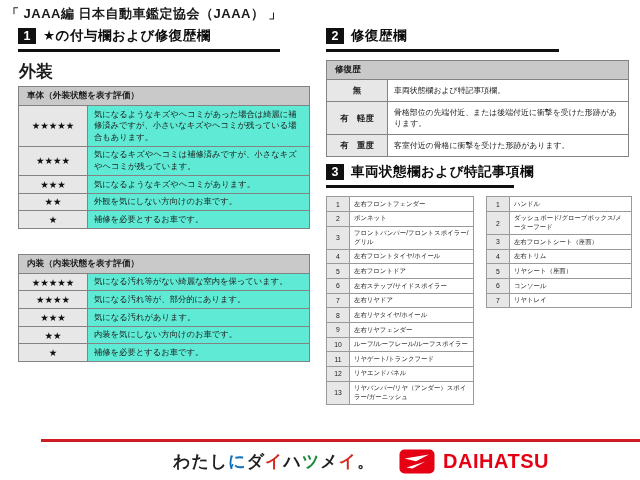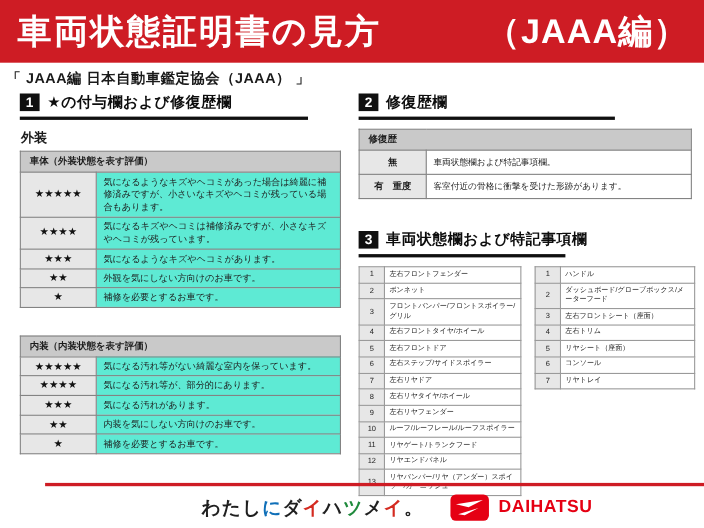--- a/index.html
+++ b/index.html
@@ -21,63 +21,59 @@
   .col-r{flex:1;min-width:0;}
 
   
   .sec{margin-bottom:8px;}
   .sec-line{display:flex;align-items:center;gap:7px;padding-bottom:4px;border-bottom:3.5px solid #101010;}
   .u1{width:262px;} .u2{width:233px;} .u3{width:188px;}
   .badge{width:18px;height:16px;background:#101010;color:#fff;font-size:12.5px;font-weight:800;
          display:flex;align-items:center;justify-content:center;flex:none;}
   .sec-title{font-size:13.5px;font-weight:800;color:#0d0d0d;letter-spacing:0.5px;white-space:nowrap;}
 
-  .grp-label{font-size:12px;font-weight:800;margin:3px 0 3px 1px;}
+  .grp-label{font-size:17px;font-weight:800;margin:3px 0 3px 1px;}
 
   
   table{border-collapse:collapse;}
   .rate-tbl{width:100%;border:1.5px solid #5a5a5a;margin-bottom:25px;}
   .rate-tbl th{background:#c9c9c9;border:1px solid #838383;font-size:8.6px;font-weight:700;
                text-align:left;padding:3px 8px;}
   .rate-tbl td{border:1px solid #838383;}
   td.star{width:66px;background:#e7e7e7;text-align:center;font-size:9.5px;padding:2px 1px;color:#111;}
   td.desc{background:#5eead4;font-size:8.3px;line-height:1.4;padding:2.5px 6px;}
 
-  .repair-tbl{width:99%;border:1.5px solid #5a5a5a;margin:6px 0 28px 0;padding-left:12px;}
+  .repair-tbl{width:99%;border:1.5px solid #5a5a5a;margin:6px 0 6px 0;padding-left:12px;}
   .repair-tbl th{background:#c9c9c9;border:1px solid #838383;font-size:8.6px;font-weight:700;
                  text-align:left;padding:3px 8px;}
   .repair-tbl td{border:1px solid #838383;}
   td.rlabel{width:56px;background:#e7e7e7;text-align:center;font-size:8.4px;font-weight:700;padding:5px 2px;}
   td.rdesc{background:#fff;font-size:7.9px;line-height:1.4;padding:5px 6px;}
 
   
   .lists{display:flex;gap:12px;align-items:flex-start;}
   .parts-tbl{border:1.2px solid #6a6a6a;}
   .parts-l{width:152px;} .parts-r{width:150px;}
   .parts-tbl td{border:0.8px solid #9a9a9a;}
   td.no{width:22px;background:#e7e7e7;text-align:center;font-size:6.8px;padding:2.5px 0;color:#222;}
   td.nm{background:#fff;font-size:6.4px;line-height:1.35;padding:2.5px 4px;word-break:break-all;color:#222;}
 
   
   .footer{position:absolute;left:0;bottom:0;width:640px;padding-left:41px;}
   .rule{height:3.5px;background:#ce1c24;}
   .foot-row{display:flex;align-items:center;justify-content:center;gap:24px;height:38px;}
   .slogan{font-size:17px;font-weight:900;letter-spacing:1px;}
   .logo{display:flex;align-items:center;gap:8px;}
-  .brand{color:#e50013;font-size:16px;font-weight:900;letter-spacing:0.5px;}
+  .brand{color:#e50013;font-size:20px;font-weight:900;letter-spacing:0.5px;}
 </style>
 </head>
 <body>
 
 <div class="page">
 
-  <header class="banner">
-    <span class="t-main">車両状態証明書の見方</span>
-    <span class="t-ed">（JAAA編）</span>
-  </header>
 
   <div class="quote">「 JAAA編 日本自動車鑑定協会（JAAA） 」</div>
 
   <div class="columns">
 
     <div class="col-l">
       <div class="sec">
         <div class="sec-line u1">
           <span class="badge">1</span>
           <span class="sec-title">★の付与欄および修復歴欄</span>
@@ -157,20 +153,24 @@
       <table class="repair-tbl">
         <thead>
           <tr>
               <th colspan="2">修復歴</th>
             </tr>
         </thead>
         <tbody id="repair-tbody">
             <tr>
               <td class="rlabel">無</td>
               <td class="rdesc">車両状態欄および特記事項欄。</td>
+            </tr>
+            <tr>
+              <td class="rlabel">有　軽度</td>
+              <td class="rdesc">骨格部位の先端付近、または後端付近に衝撃を受けた形跡があります。</td>
             </tr>
             <tr>
               <td class="rlabel">有　重度</td>
               <td class="rdesc">客室付近の骨格に衝撃を受けた形跡があります。</td>
             </tr>
           </tbody>
       </table>
 
       <div class="sec">
         <div class="sec-line u3">

